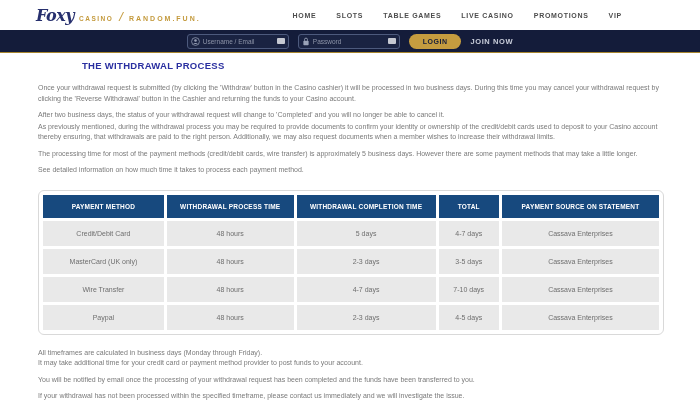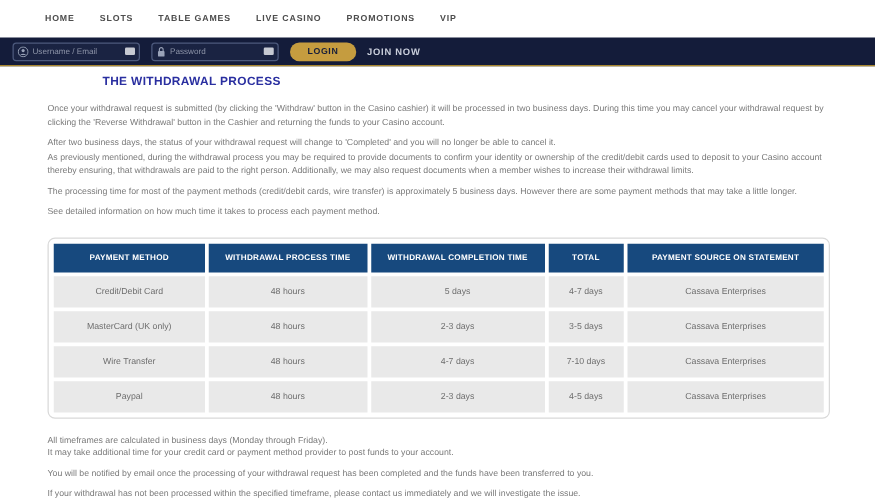--- a/index.html
+++ b/index.html
@@ -16,22 +16,22 @@
   .logo-slash { color:#c49a3d; font-size:13px; font-style:italic; font-weight:400;
                 margin:0 1px; }
   .logo-tagline { font-size:7px; font-weight:700; color:#c49a3d; letter-spacing:2px; }
 
   .main-nav { display:flex; gap:20px; }
   .nav-item { font-size:7px; font-weight:700; color:#4d4d4d; letter-spacing:0.7px;
               cursor:pointer; white-space:nowrap; }
 
   
   .login-bar { height:23px; background:#141c3a; border-bottom:1px solid #a8862e;
-               display:flex; align-items:center; justify-content:flex-start;
-               gap:9px; padding:0 10px; }
+               display:flex; align-items:center; justify-content:center;
+               gap:9px; padding:0 28px; }
   .login-field { display:flex; align-items:center; width:102px; height:15px;
                  border:1px solid #4d5a7d; border-radius:3px; background:#1a2342;
                  padding:0 3px; gap:3px; }
   .login-field input { flex:1; min-width:0; background:transparent; border:none;
                        outline:none; color:#aeb4c4; font-size:6.5px;
                        font-family:"Liberation Sans", sans-serif; }
   .login-field input::placeholder { color:#8d94a8; }
   .field-icon { flex:0 0 auto; display:block; }
   .kb-icon { width:8px; height:6px; background:#c6c9d2; border-radius:1px; flex:0 0 auto; }
   .login-btn { background:#c59c3f; color:#141c3a; border:none; border-radius:9px;
@@ -57,20 +57,26 @@
   .wd-table td { background:#e9e9e9; color:#6e6e6e; font-size:7px; text-align:center;
                  padding:9px 2px; }
 
   .footer-block { margin-top:2px; }
   .footer-block .para.joined { margin-bottom:0; }
 </style>
 </head>
 <body>
 
 <div class="top-header">
+  <div class="logo">
+    <span class="logo-foxy">Foxy</span>
+    <span class="logo-casino">CASINO</span>
+    <span class="logo-slash">/</span>
+    <span class="logo-tagline">RANDOM.FUN.</span>
+  </div>
   <div class="main-nav">
     <span class="nav-item">HOME</span>
     <span class="nav-item">SLOTS</span>
     <span class="nav-item">TABLE GAMES</span>
     <span class="nav-item">LIVE CASINO</span>
     <span class="nav-item">PROMOTIONS</span>
     <span class="nav-item">VIP</span>
   </div>
 </div>
 

